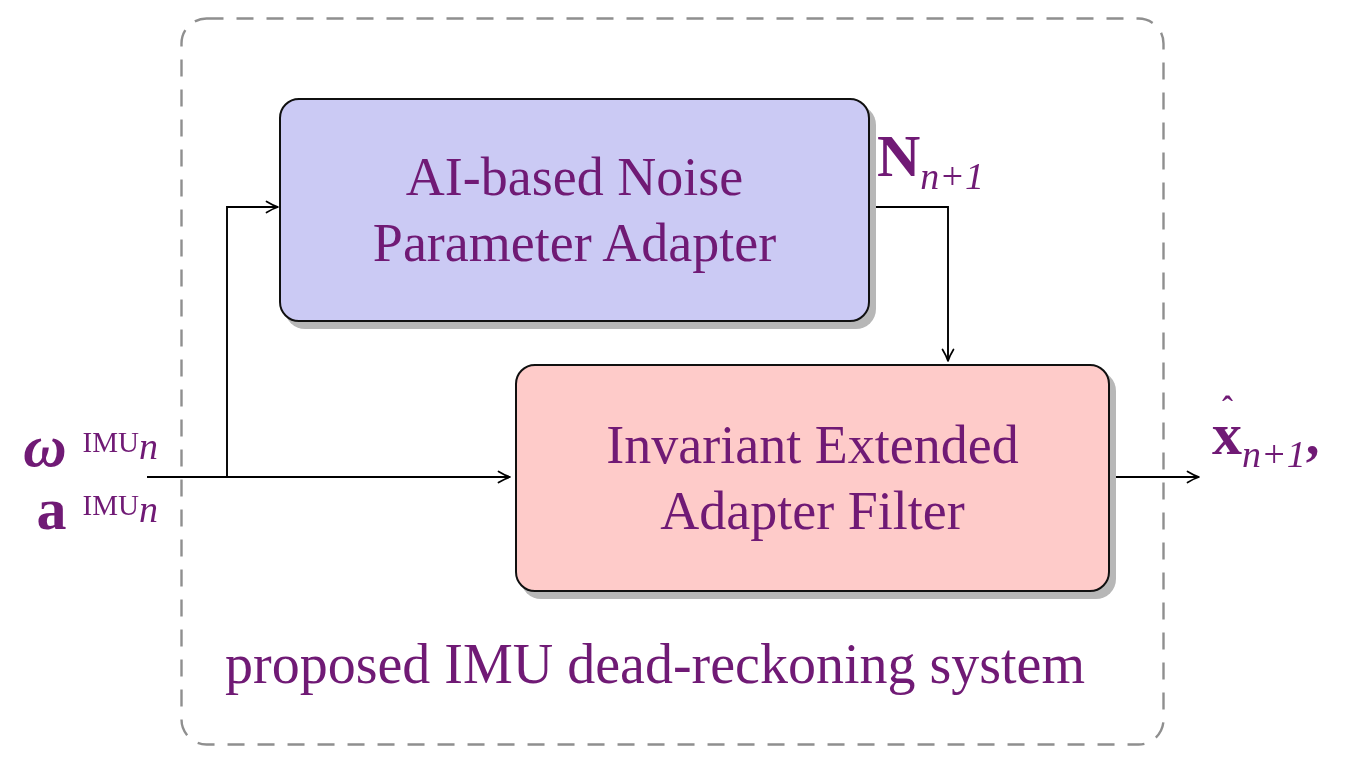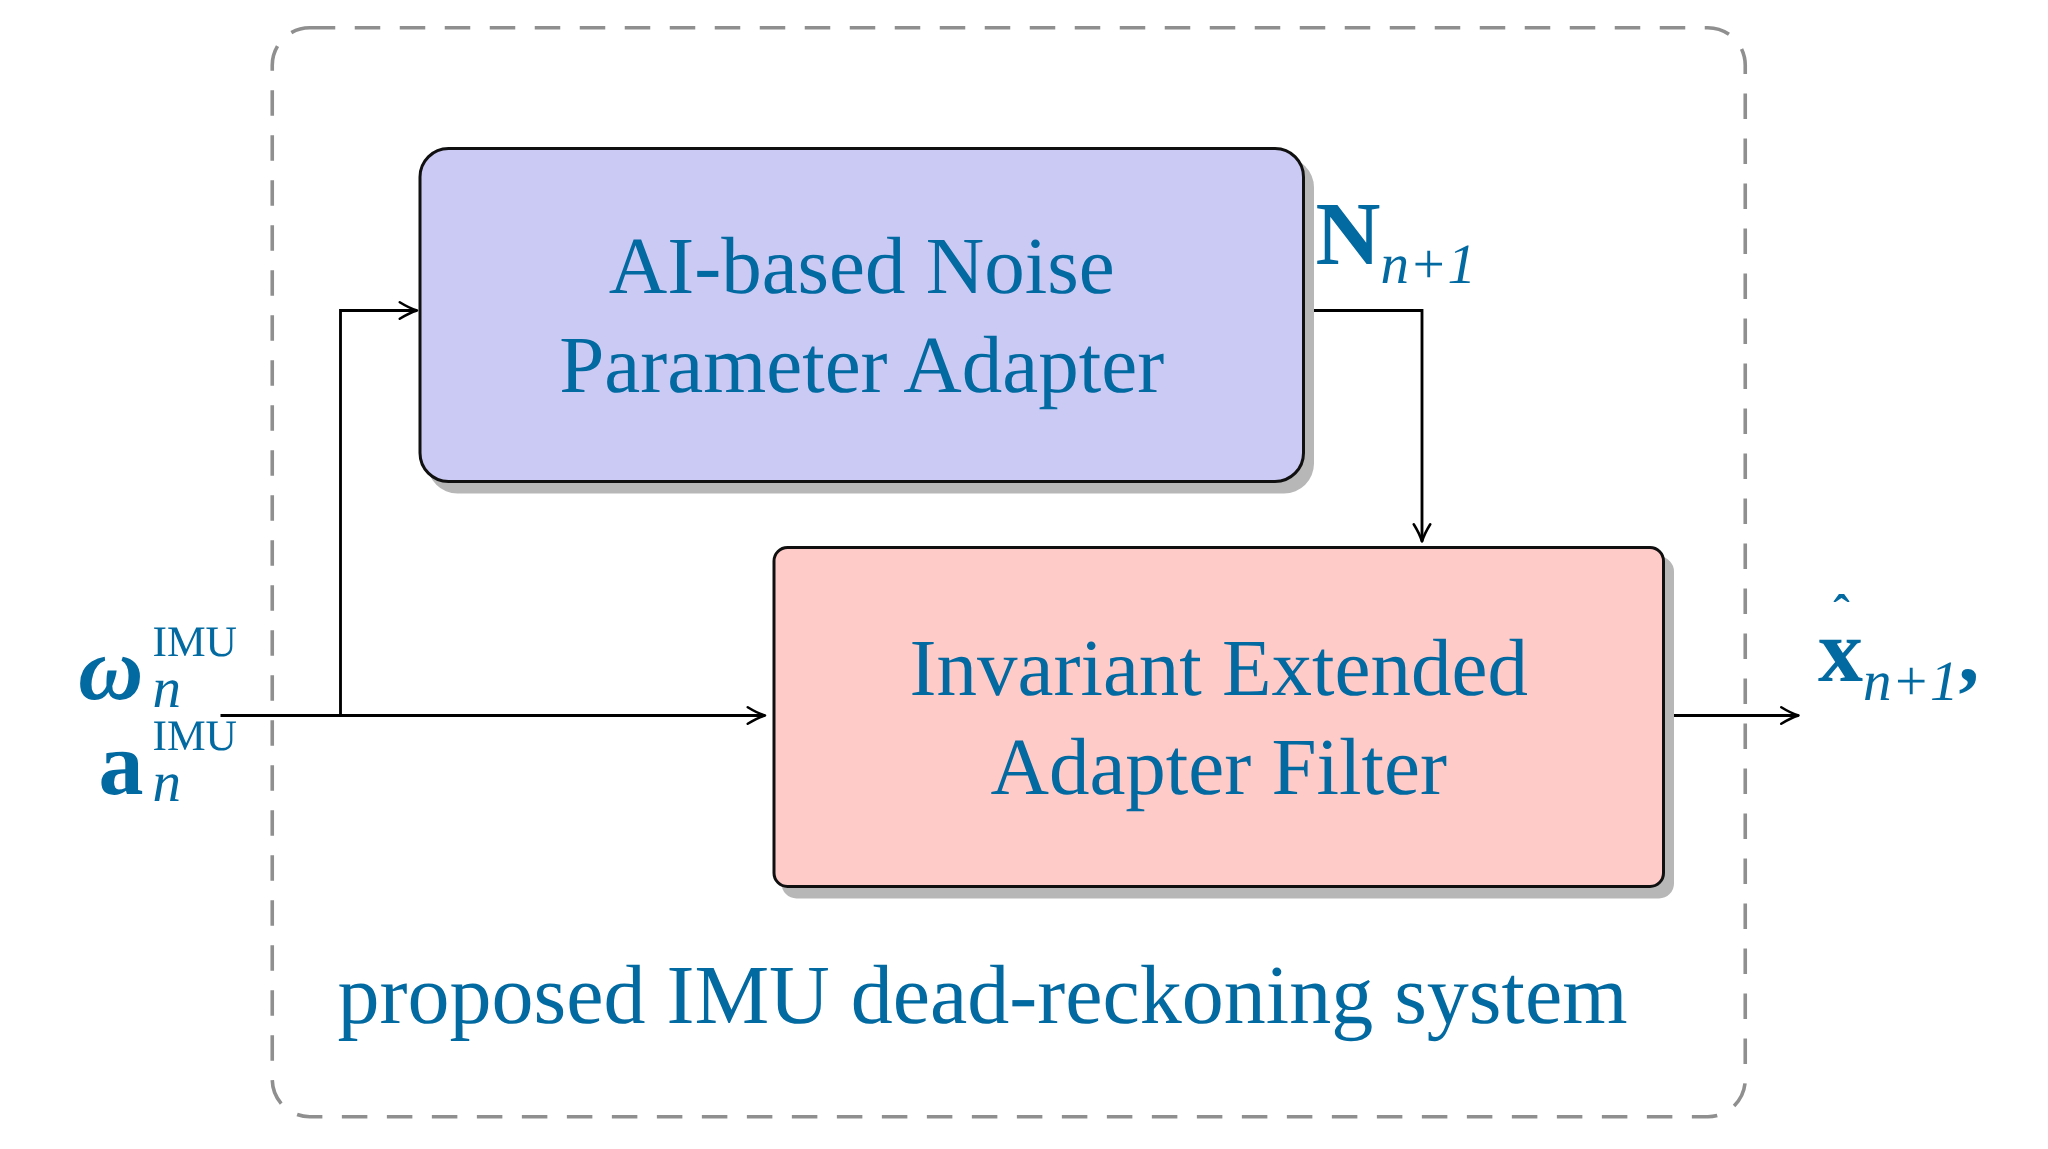--- a/index.html
+++ b/index.html
@@ -1,21 +1,21 @@
 <!DOCTYPE html>
 <html><head>
 <meta charset="utf-8">
 <style>
   html,body{margin:0;padding:0;background:#ffffff;}
   .canvas{
     position:relative;
     width:1365px;height:766px;
     background:#ffffff;
     font-family:"Liberation Serif","DejaVu Serif",serif;
-    color:#0369a1;
+    color:#701a75;
     overflow:hidden;
   }
   svg.wires{position:absolute;left:0;top:0;width:1365px;height:766px;}
 
   .box{
     position:absolute;
     display:flex;flex-direction:column;align-items:center;justify-content:center;
     text-align:center;
     border:2.3px solid #101010;
     border-radius:20px;
@@ -34,21 +34,21 @@
   .mbase{font-size:60px;font-weight:bold;line-height:1;}
   .mbase.ital{font-style:italic;}
   .msub{font-size:38px;font-style:italic;vertical-align:-0.33em;font-weight:normal;text-align:center;}
   .mcomma{font-size:55px;font-weight:bold;}
 
   .input-labels{
     position:absolute;left:6px;top:414px;width:152px;
     display:flex;flex-direction:column;align-items:flex-end;
   }
   .math-row{display:flex;align-items:center;height:63px;white-space:nowrap;}
-  .stack{display:inline-flex;flex-direction:column;align-items:flex-start;margin-left:6px;}
+  .stack{display:inline-flex;flex-direction:row;align-items:flex-start;margin-left:16px;}
   .sup{font-size:29px;line-height:27px;font-style:normal;font-weight:normal;}
   .sub{font-size:38px;line-height:34px;font-style:italic;font-weight:normal;}
 
   .noise-label{position:absolute;left:877px;top:126px;line-height:60px;white-space:nowrap;}
 
   .output-labels{position:absolute;left:1212px;top:403px;}
   .out-row{line-height:66px;white-space:nowrap;}
   .hatwrap{position:relative;display:inline-block;}
   .hat{
     position:absolute;left:52%;transform:translateX(-50%);
@@ -76,21 +76,21 @@
     <path d="M864,207 L948,207 L948,361" fill="none" stroke-width="1.9" marker-end="url(#arr)" stroke="#000000"></path>
 
     <path d="M1107,477 L1199,477" fill="none" stroke-width="1.9" marker-end="url(#arr)" stroke="#000000"></path>
   </svg>
 
   <div class="box adapter" style="background-color: rgb(203, 202, 244);">
     <div>AI-based Noise</div>
     <div>Parameter Adapter</div>
   </div>
 
-  <div class="box filter" style="background-color: rgb(254, 203, 201); border-radius: 10px;">
+  <div class="box filter" style="background-color: rgb(254, 203, 201);">
     <div>Invariant Extended</div>
     <div>Adapter Filter</div>
   </div>
 
   <div class="input-labels">
     <div class="math-row">
       <span class="mbase ital">ω</span>
         <span class="stack">
           <span class="sup">IMU</span>
           <span class="sub">n</span>

